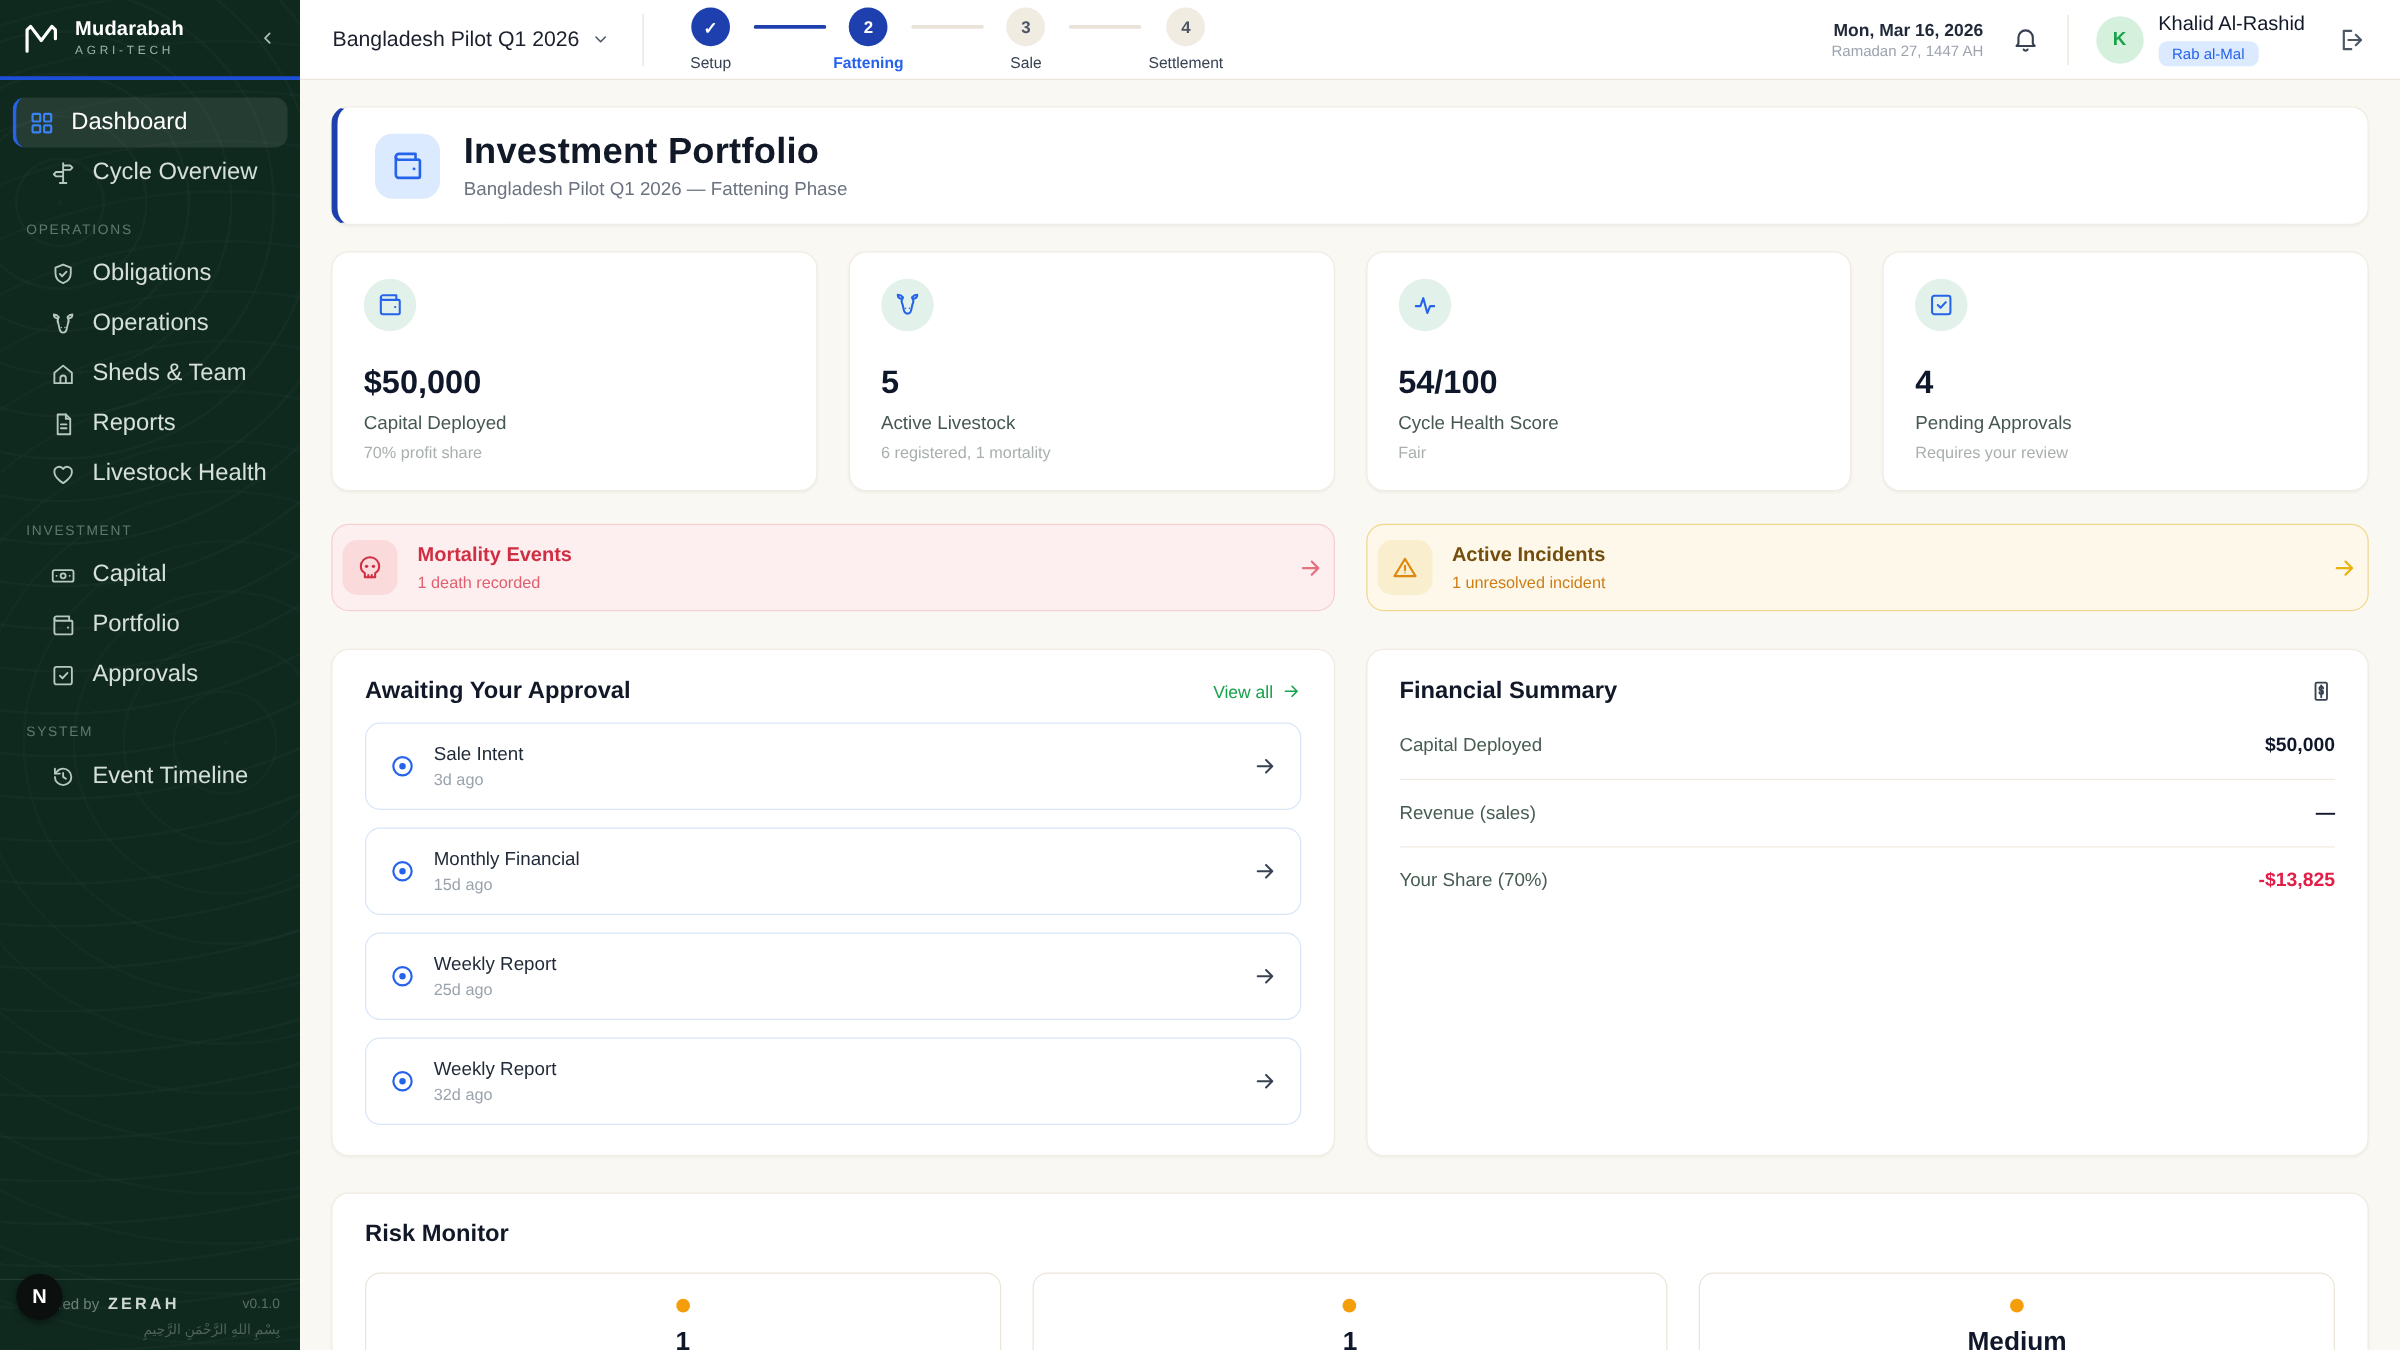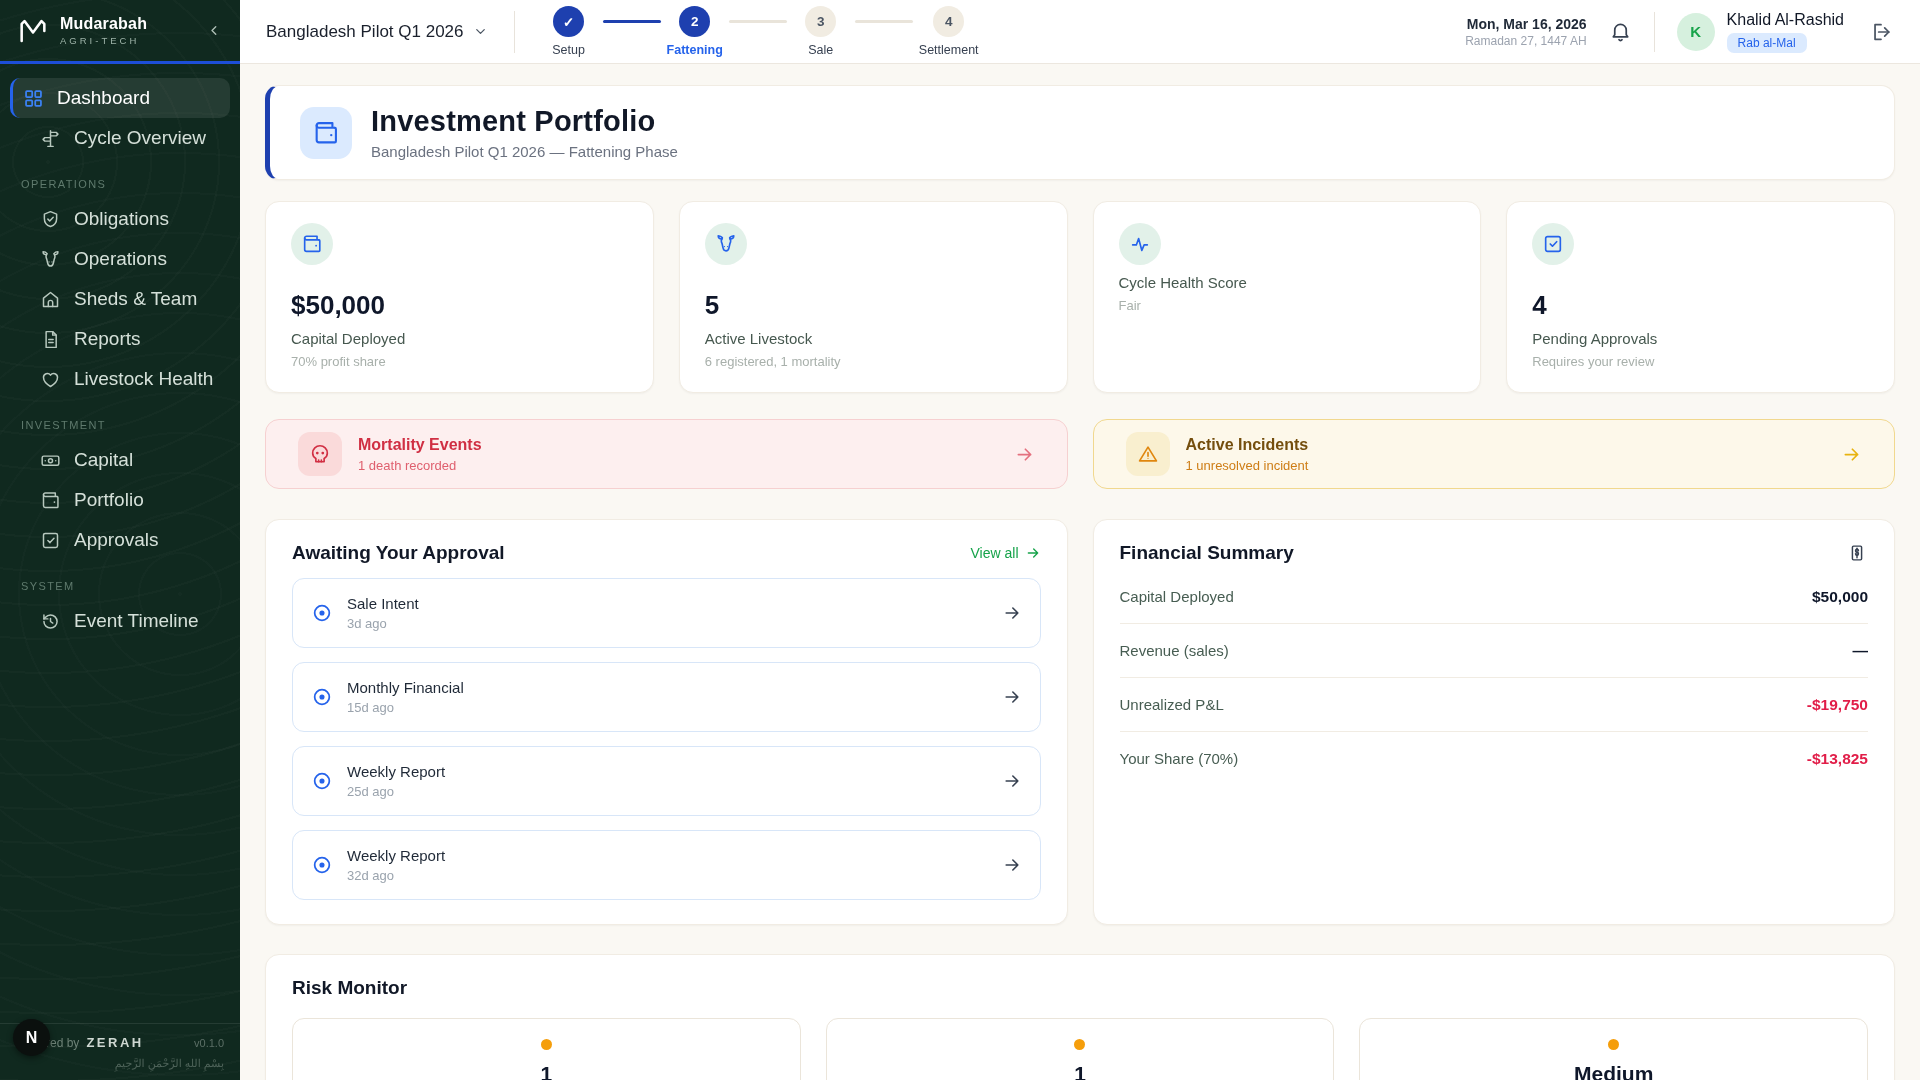--- a/index.html
+++ b/index.html
@@ -75,21 +75,21 @@
   .stats-row { display:grid; grid-template-columns:repeat(4,1fr); gap:25px; margin-bottom:26px; }
   .stat-card { padding:21px 25px 23px; }
   .stat-icon { width:42px; height:42px; border-radius:50%; background:#e2f1e9; color:#2563eb; display:flex; align-items:center; justify-content:center; }
   .stat-icon svg { width:22px; height:22px; }
   .stat-value { font-size:26px; font-weight:700; color:#0f172a; margin-top:25px; }
   .stat-label { font-size:15px; color:#46584f; margin-top:9px; }
   .stat-sub { font-size:13px; color:#a8b0ab; margin-top:7px; }
 
   
   .alerts-row { display:grid; grid-template-columns:1fr 1fr; gap:25px; margin-bottom:30px; }
-  .banner { display:flex; align-items:center; gap:16px; padding:12px 32px; border-radius:14px; height:70px; cursor:pointer; }
+  .banner { display:flex; align-items:center; gap:16px; padding:12px 8px; border-radius:14px; height:70px; cursor:pointer; }
   .banner-icon { width:44px; height:44px; border-radius:12px; display:flex; align-items:center; justify-content:center; flex:0 0 44px; }
   .banner-icon svg { width:22px; height:22px; }
   .banner .b-title { font-size:16px; font-weight:700; }
   .banner .b-sub { font-size:13px; margin-top:4px; }
   .banner .b-arrow { margin-left:auto; width:21px; height:21px; }
   .banner.danger { background:#fdefef; border:1px solid #f6d0d0; }
   .banner.danger .banner-icon { background:#fadada; color:#d12f43; }
   .banner.danger .b-title { color:#d02f43; }
   .banner.danger .b-sub { color:#df5f6e; }
   .banner.danger .b-arrow { color:#e4717f; }
@@ -351,20 +351,21 @@
           <div class="stat-value">5</div>
           <div class="stat-label">Active Livestock</div>
           <div class="stat-sub">6 registered, 1 mortality</div>
         </div>
         <div class="card stat-card">
           <div class="stat-icon">
               <svg viewBox="0 0 24 24" fill="none" stroke="currentColor" stroke-width="1.8" stroke-linecap="round" stroke-linejoin="round">
                 <polyline points="4 13 8 13 10.5 6 14 19 16.5 13 20 13"></polyline>
               </svg>
             </div>
+          <div class="stat-value">54/100</div>
           <div class="stat-label">Cycle Health Score</div>
           <div class="stat-sub">Fair</div>
         </div>
         <div class="card stat-card">
           <div class="stat-icon">
               <svg viewBox="0 0 24 24" fill="none" stroke="currentColor" stroke-width="1.8" stroke-linecap="round" stroke-linejoin="round">
                 <rect x="4" y="4" width="16" height="16" rx="2"></rect>
                 <path d="M9 12l2.4 2.4L16 9.5"></path>
               </svg>
             </div>
@@ -489,24 +490,20 @@
           <div class="fin-rows">
             <div class="fin-row">
               <span class="fin-label">Capital Deployed</span>
               <span class="fin-value">$50,000</span>
             </div>
             <div class="fin-row">
               <span class="fin-label">Revenue (sales)</span>
               <span class="fin-value">—</span>
             </div>
             <div class="fin-row">
-              <span class="fin-label">Unrealized P&amp;L</span>
-              <span class="fin-value neg">-$19,750</span>
-            </div>
-            <div class="fin-row">
               <span class="fin-label">Your Share (70%)</span>
               <span class="fin-value neg">-$13,825</span>
             </div>
           </div>
         </div>
       </section>
 
       <section class="card risk-card">
         <div class="panel-title">Risk Monitor</div>
         <div class="risk-grid">

